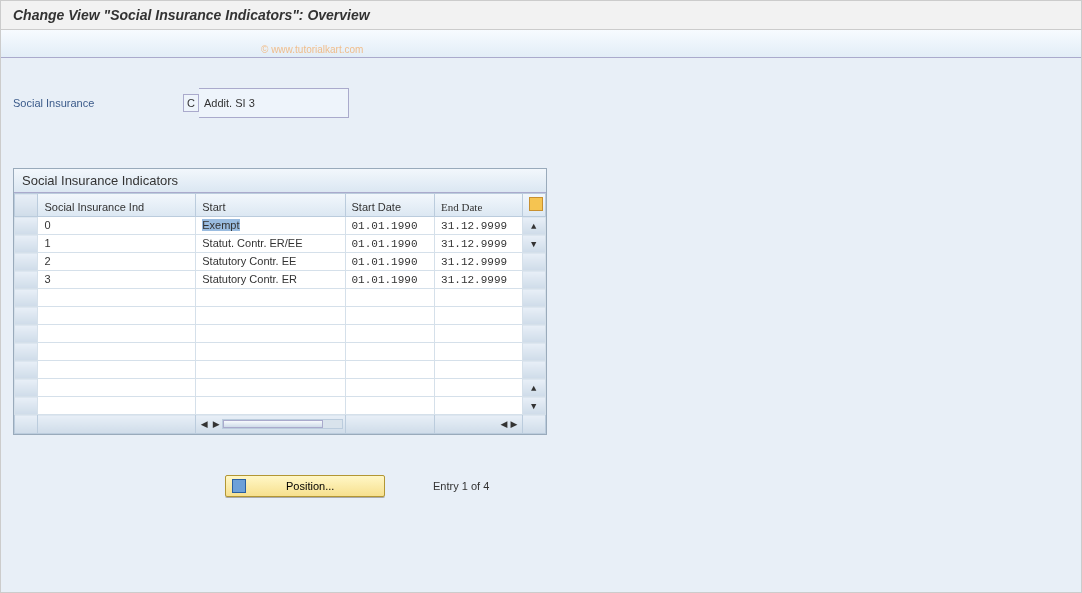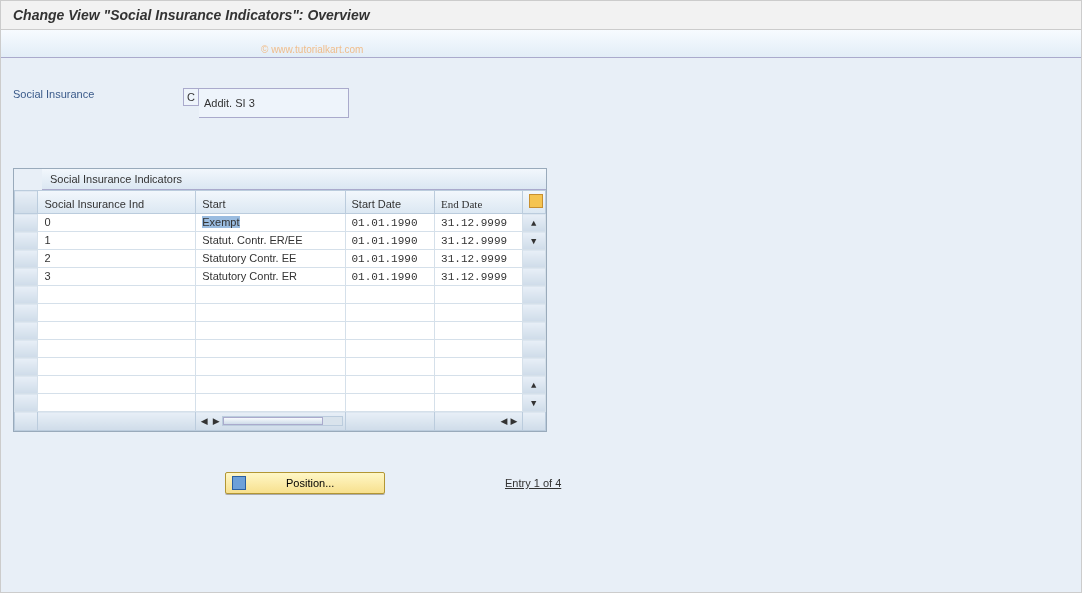--- a/index.html
+++ b/index.html
@@ -38,21 +38,21 @@
       top: -14px;
       left: 260px;
       color: #f59a40;
       font-size: 10px;
       opacity: 0.6;
       font-weight: 400;
       pointer-events: none;
     }
     .field-row {
       display: flex;
-      align-items: flex-start;
+      align-items: center;
       margin-top: 18px;
       margin-bottom: 50px;
     }
     .field-label {
       width: 170px;
       color: #3a5a8a;
     }
     .field-code {
       width: 16px;
       background: #eef4fb;
@@ -72,24 +72,23 @@
       color: #333;
     }
     .table-wrap {
       width: 534px;
       border: 1px solid #9ab;
       background: #e8eff7;
     }
     .table-caption {
       background: linear-gradient(#f2f7fc, #dbe7f2);
       padding: 4px 8px;
-      font-size: 11px;
+      font-size: 13px;
       color: #333;
       border-bottom: 1px solid #aac;
-      margin-left: 28px;
     }
     .grid {
       display: table;
       width: 100%;
       border-collapse: collapse;
       table-layout: fixed;
     }
     .grid-head {
       display: table-row;
       background: linear-gradient(#f2f7fc, #dbe7f2);
@@ -160,21 +159,21 @@
       cursor: pointer;
       box-shadow: 0 1px 0 #aaa;
       margin-left: 42px;
     }
     .position-icon {
       width: 14px; height: 14px;
       background: #6da0d8;
       border: 1px solid #2a5fa0;
       margin-right: 40px;
     }
-    .entry-text { margin-left: 120px; color: #333; text-decoration: underline; }
+    .entry-text { margin-left: 48px; color: #333; }
   </style>
 </head>
 <body>
 
 <div class="title-bar">Change View "Social Insurance Indicators": Overview</div>
 <div class="toolbar"></div>
 
 <div class="content">
   <div class="watermark">© www.tutorialkart.com</div>
 

